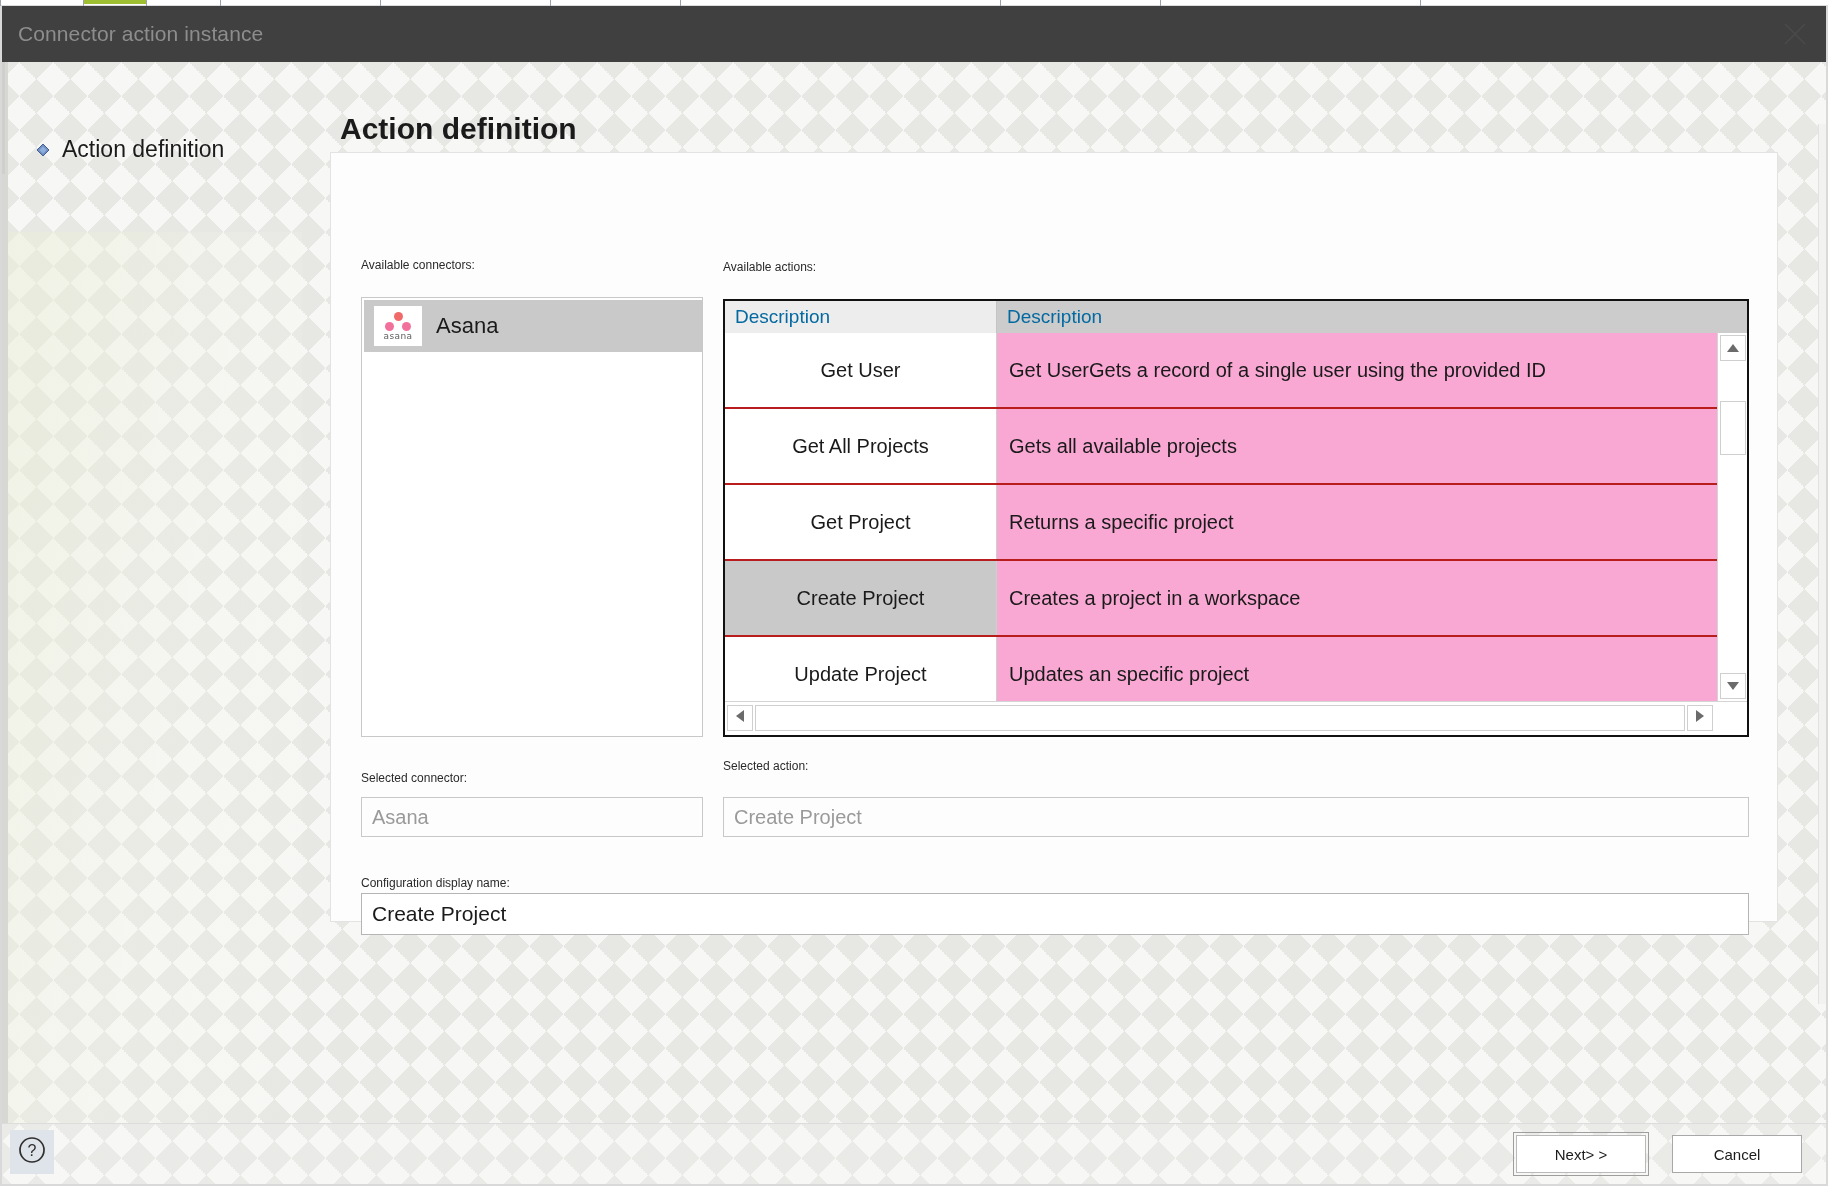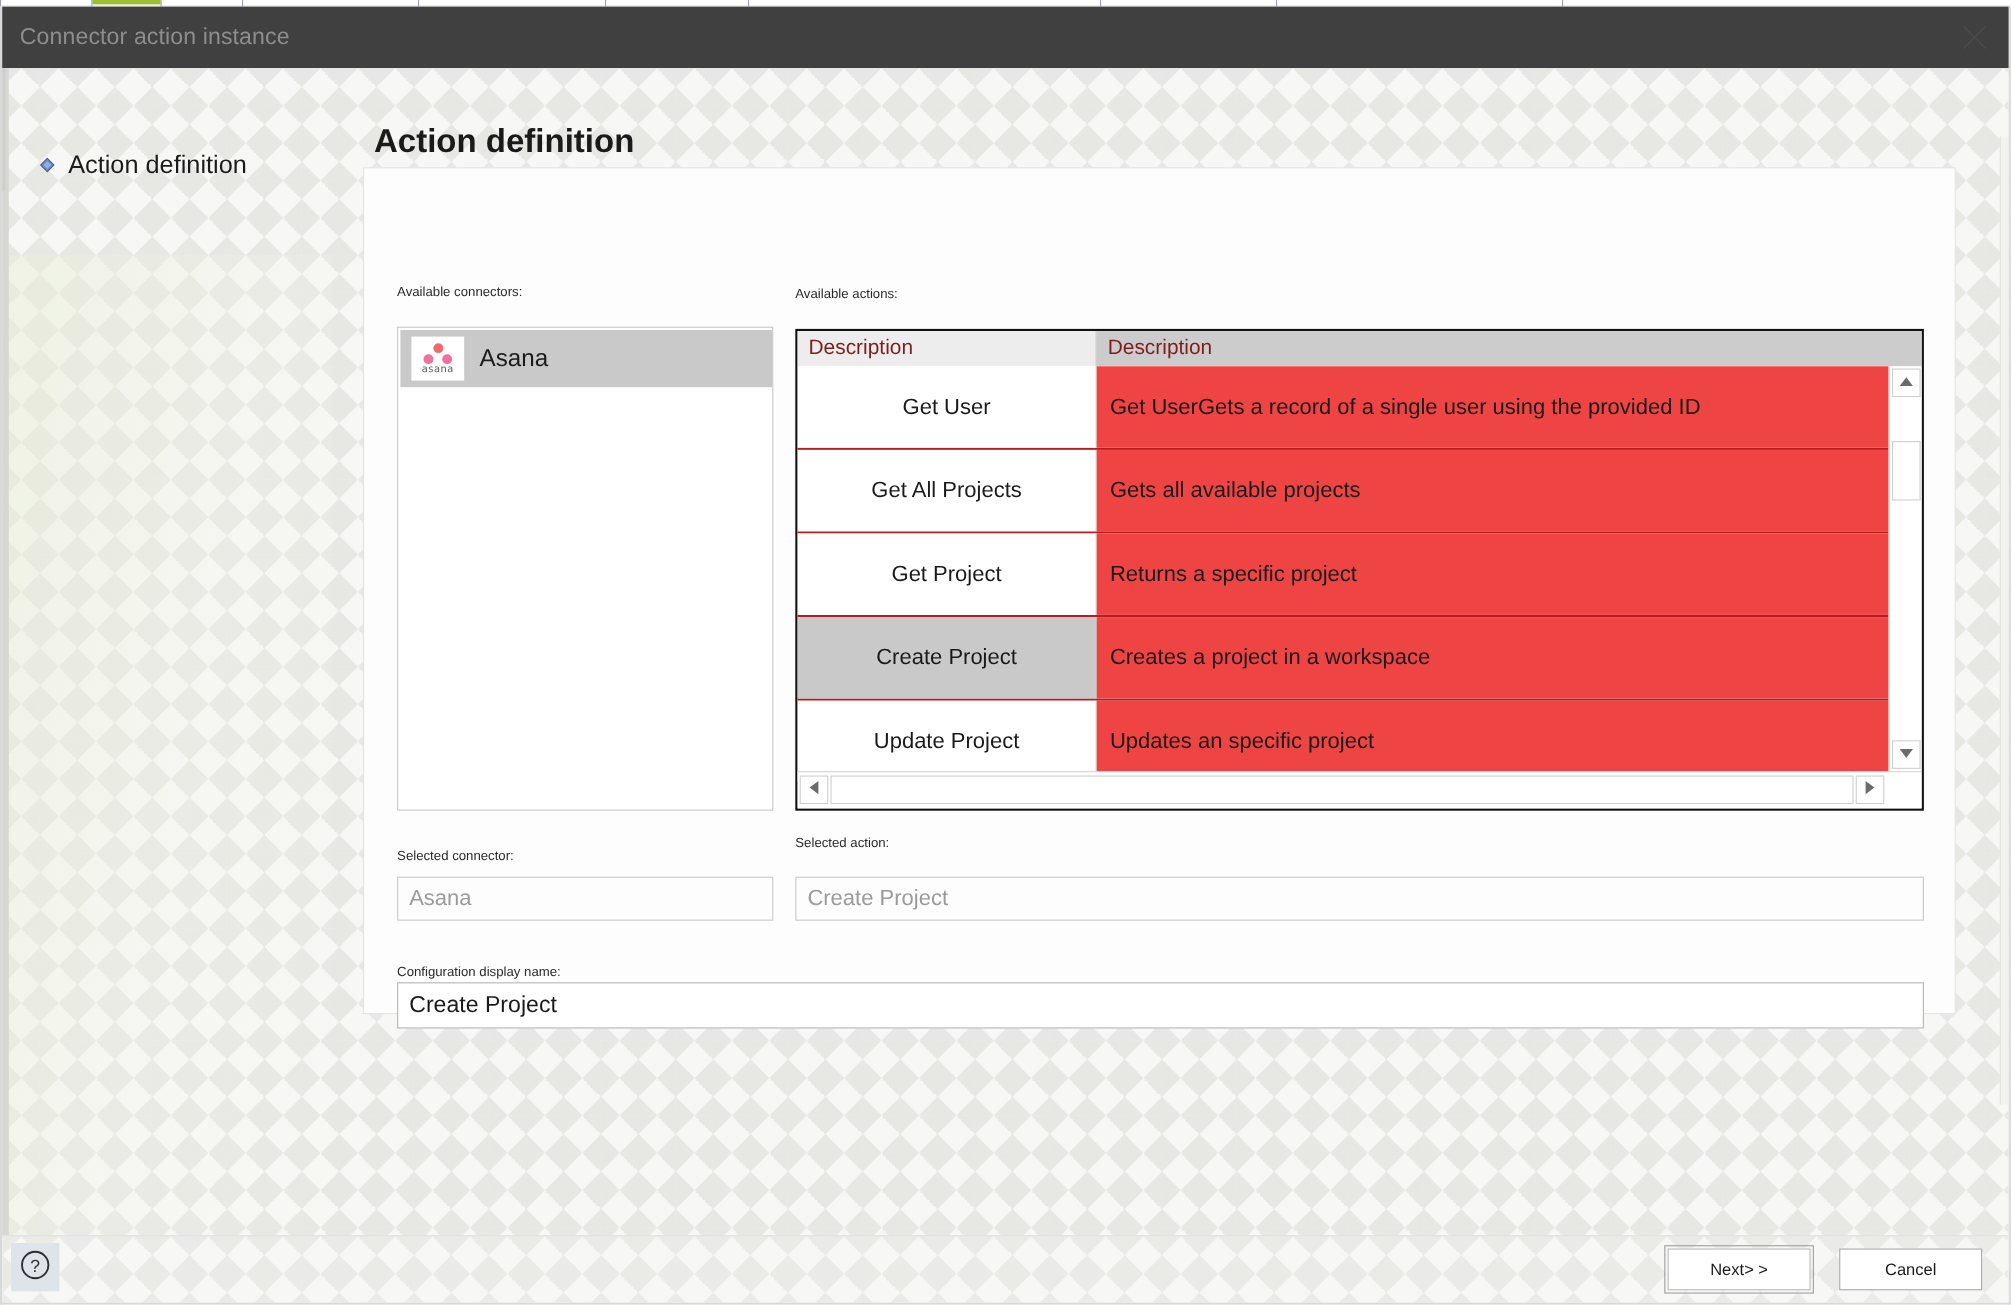--- a/index.html
+++ b/index.html
@@ -128,36 +128,36 @@
   
   #actions-grid {
     position: absolute; left: 392px; top: 146px; width: 1026px; height: 438px;
     border: 2px solid #111111;
     background: #ffffff;
     overflow: hidden;
   }
   #grid-header { display: flex; height: 32px; }
   #grid-header .hcell {
     display: flex; align-items: center; padding: 0 10px;
-    font-size: 19px; color: #7f1d1d; white-space: nowrap;
+    font-size: 19px; color: #0369a1; white-space: nowrap;
   }
   .hcell-a { width: 272px; background: #ededed; border-right: 1px solid #c4c4c4; }
   .hcell-b { flex: 1; background: #cccccc; }
 
   #grid-scroll-area { position: absolute; left: 0; top: 32px; right: 30px; bottom: 34px; }
   .grid-row { display: flex; height: 76px; border-bottom: 2px solid #b91c1c; }
   .grid-row .cell-name {
     width: 272px; display: flex; align-items: center; justify-content: center;
     font-size: 20px; color: #1a1a1a; border-right: 1px solid #cfcfcf;
     background: #ffffff; text-align: center; cursor: default;
   }
   .grid-row.selected .cell-name { background: #c9c9c9; }
   .grid-row .cell-desc {
     flex: 1; display: flex; align-items: center; padding: 0 12px;
-    font-size: 20px; color: #1a1a1a; background: #ef4444; line-height: 1.35;
+    font-size: 20px; color: #1a1a1a; background: #f9a8d4; line-height: 1.35;
   }
 
   
   #v-scroll {
     position: absolute; right: 0; top: 32px; width: 30px; bottom: 34px;
     background: #ffffff; border-left: 1px solid #d4d4d4;
   }
   .sb-btn {
     position: absolute; left: 2px; width: 26px; height: 26px;
     border: 1px solid #cfcfcf; background: #ffffff;

